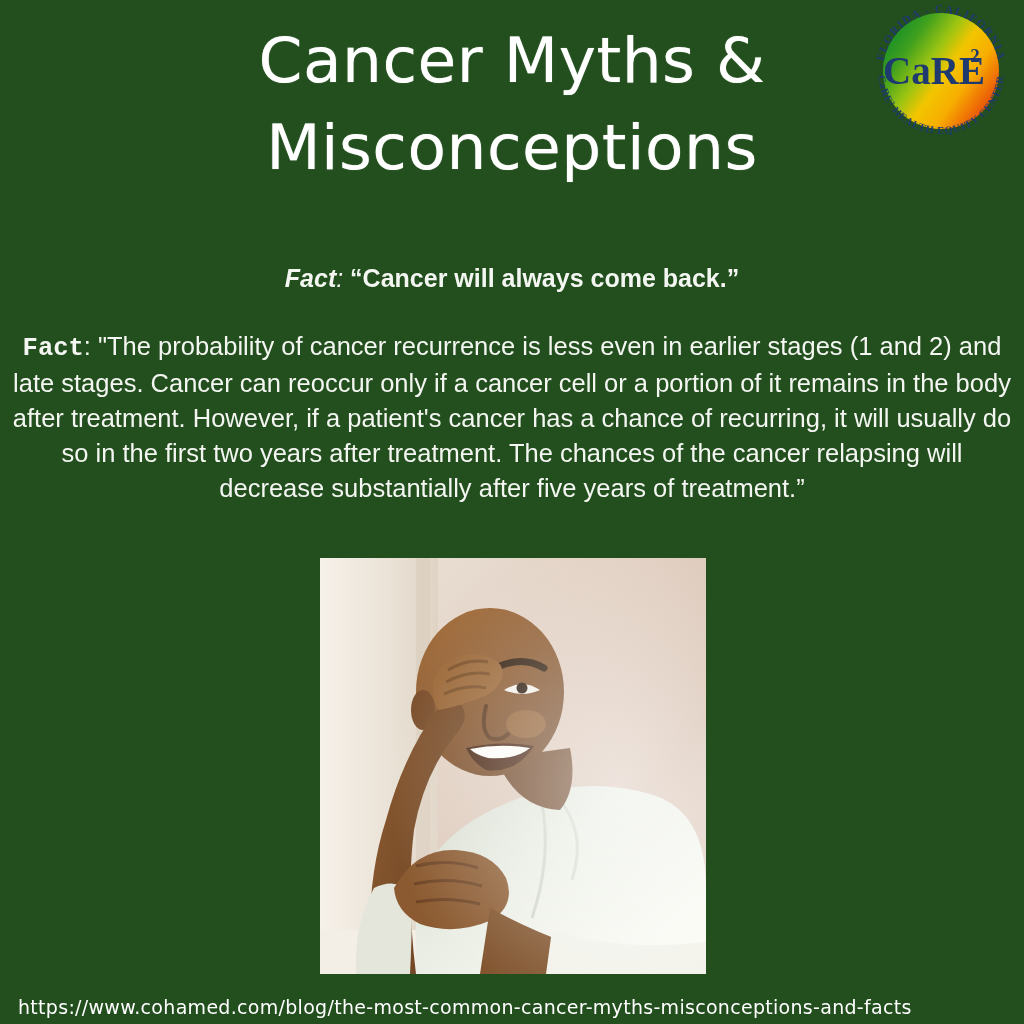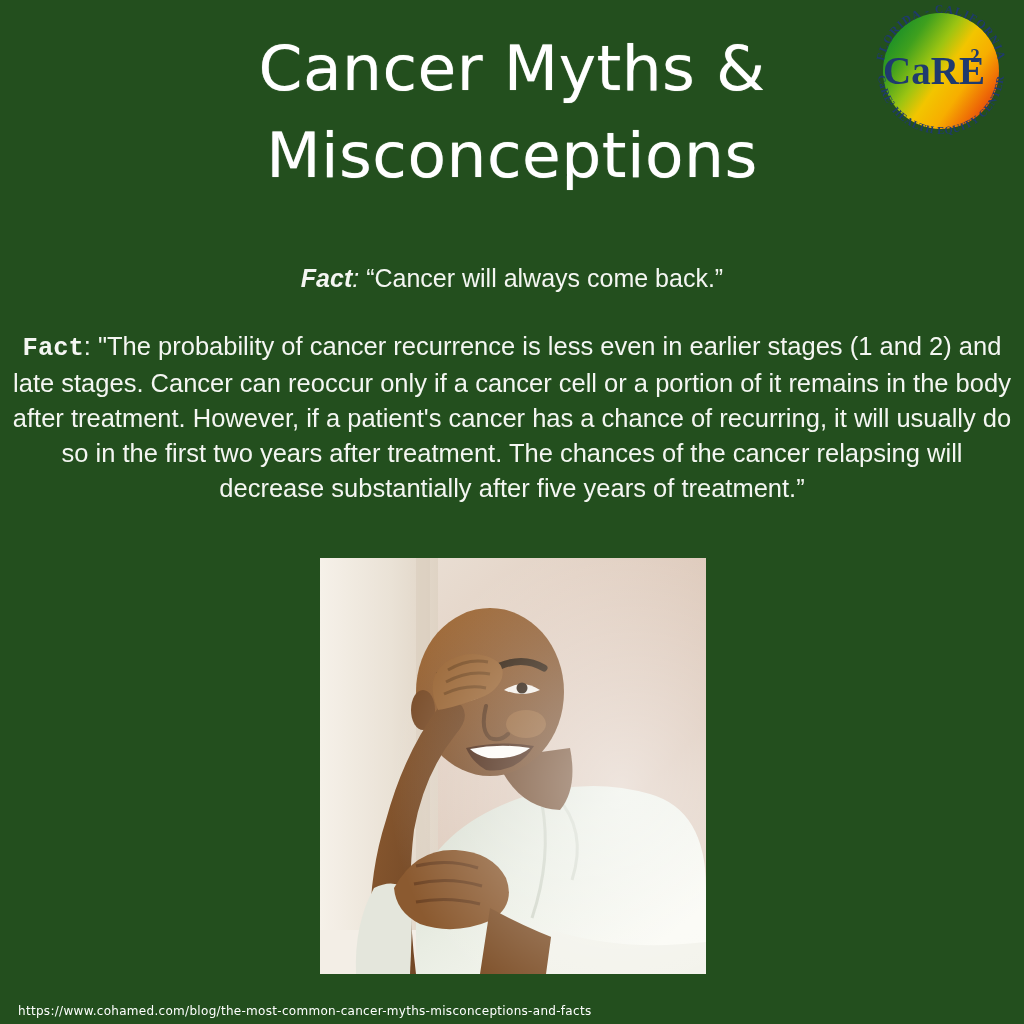--- a/index.html
+++ b/index.html
@@ -29,21 +29,21 @@
     top: -2px;
     width: 146px;
     height: 146px;
   }
   .logo-wrap svg { display: block; }
 
   
   .title {
     position: absolute;
     left: 0;
-    top: 26px;
+    top: 18px;
     width: 1024px;
     text-align: center;
     color: #FFFFFF;
     font-family: "DejaVu Sans", sans-serif;
     font-size: 63px;
     line-height: 1.38;
     letter-spacing: 0.5px;
     font-weight: 400;
     white-space: pre-line;
     text-shadow: 0 0 1px rgba(255,255,255,0.55);
@@ -61,21 +61,21 @@
     line-height: 1.3;
   }
   .myth-label {
     font-weight: bold;
     font-style: italic;
   }
   .myth-colon {
     font-style: italic;
   }
   .myth-quote {
-    font-weight: 400;
+    font-weight: 700;
   }
 
   
   .fact-block {
     position: absolute;
     left: 8px;
     top: 329px;
     width: 1008px;
     text-align: center;
     color: #F4F6F2;
@@ -99,21 +99,21 @@
   }
   .photo svg { display: block; }
 
   
   .source-url {
     position: absolute;
     left: 18px;
     bottom: 6px;
     color: #FFFFFF;
     font-family: "DejaVu Sans", sans-serif;
-    font-size: 12px;
+    font-size: 19px;
     letter-spacing: 0.3px;
     white-space: nowrap;
   }
 </style>
 </head>
 <body>
 
 <div id="poster">
 
   <div class="logo-wrap">

